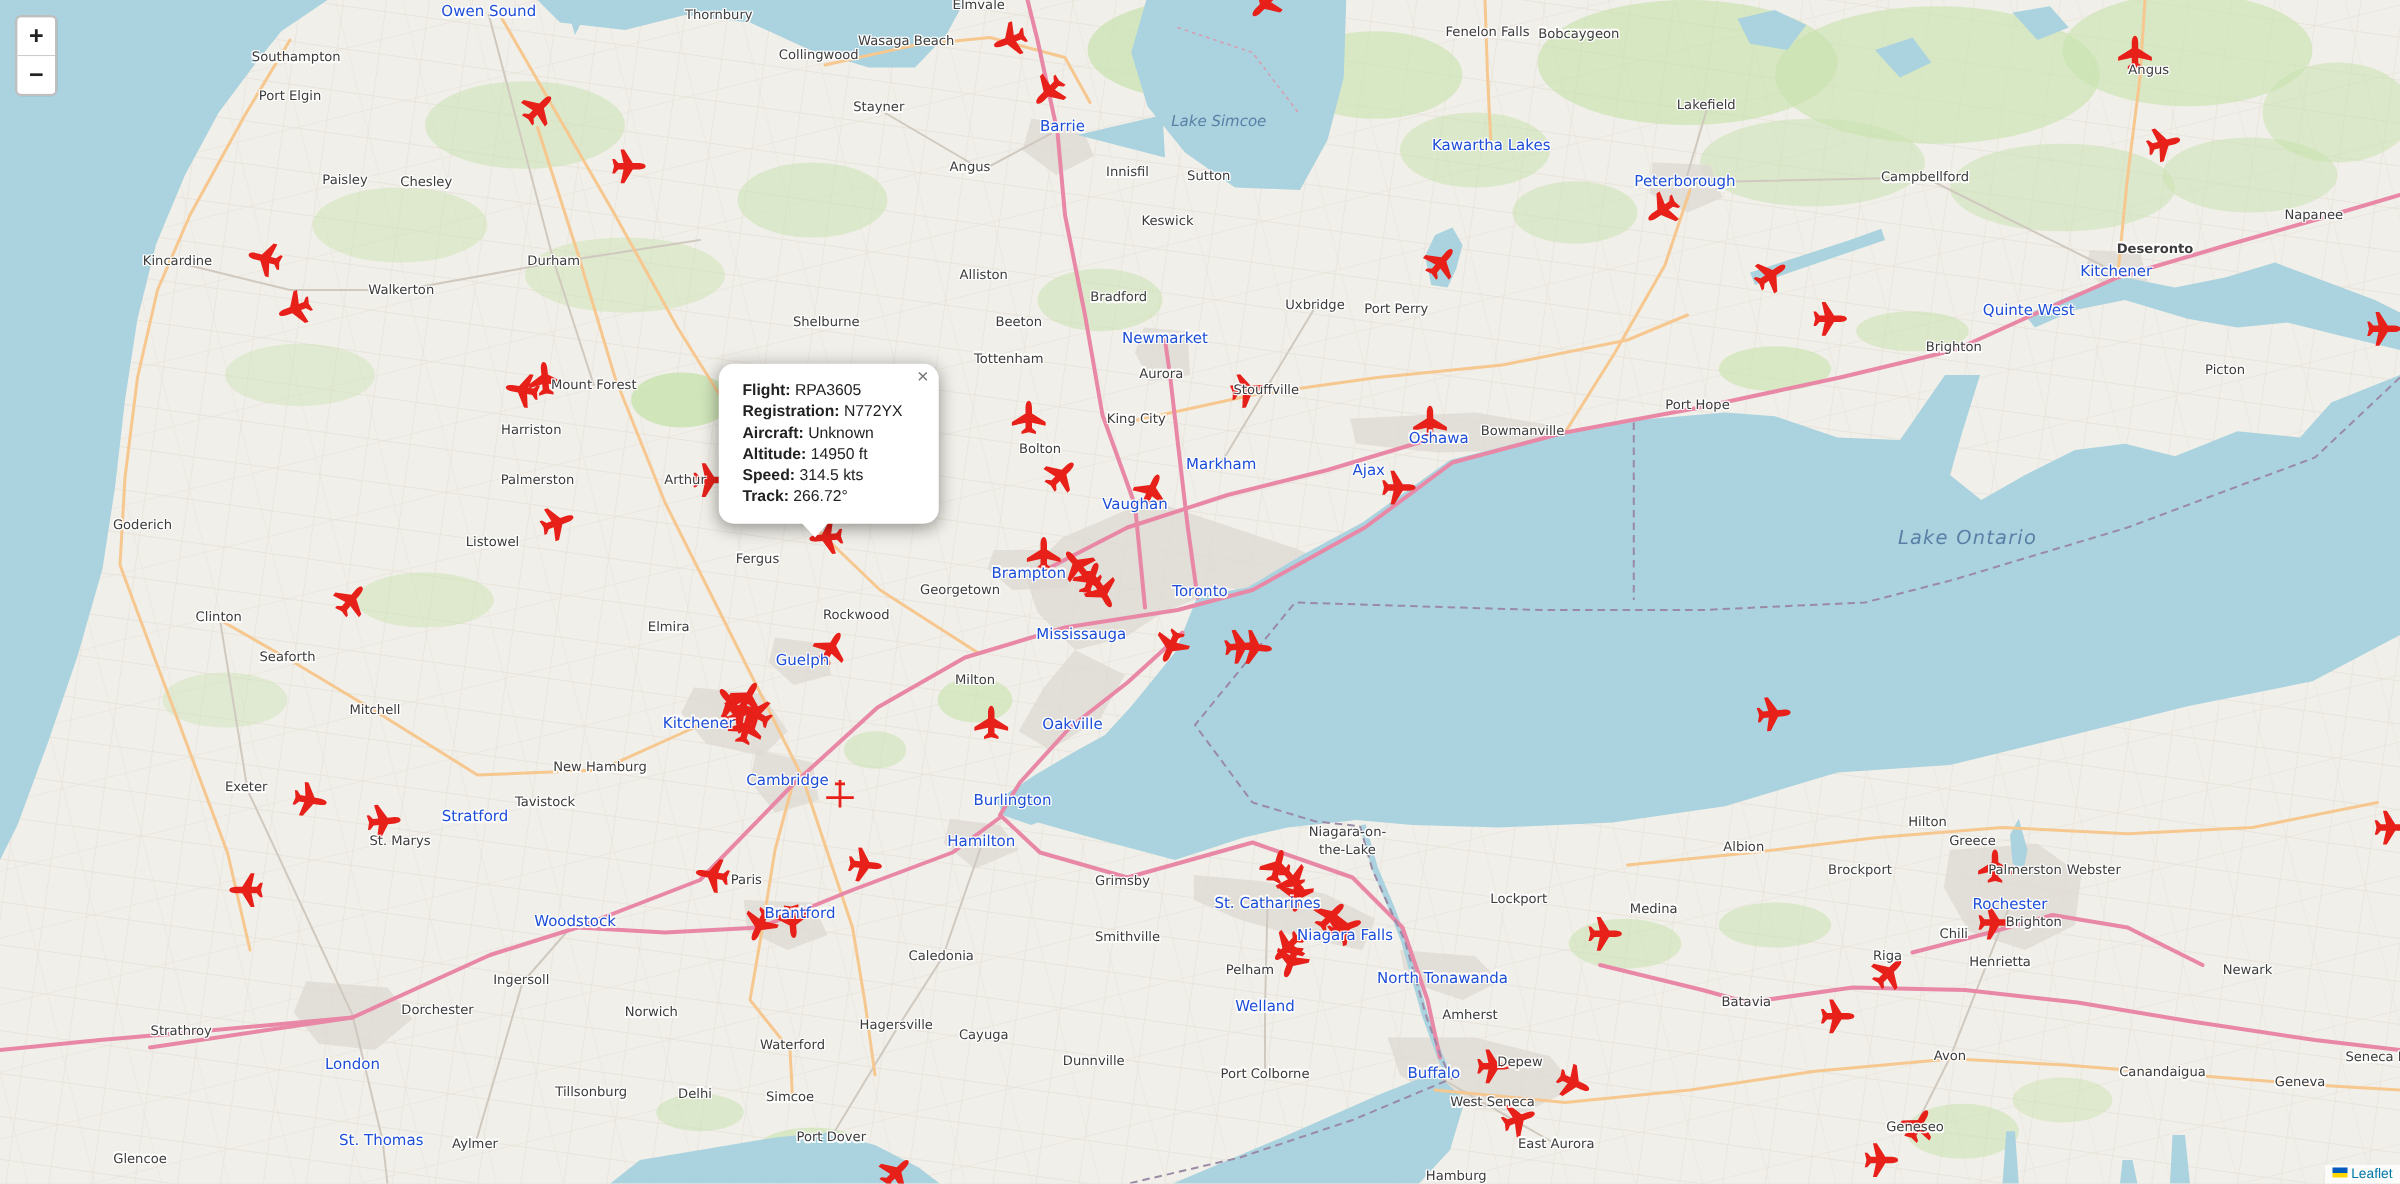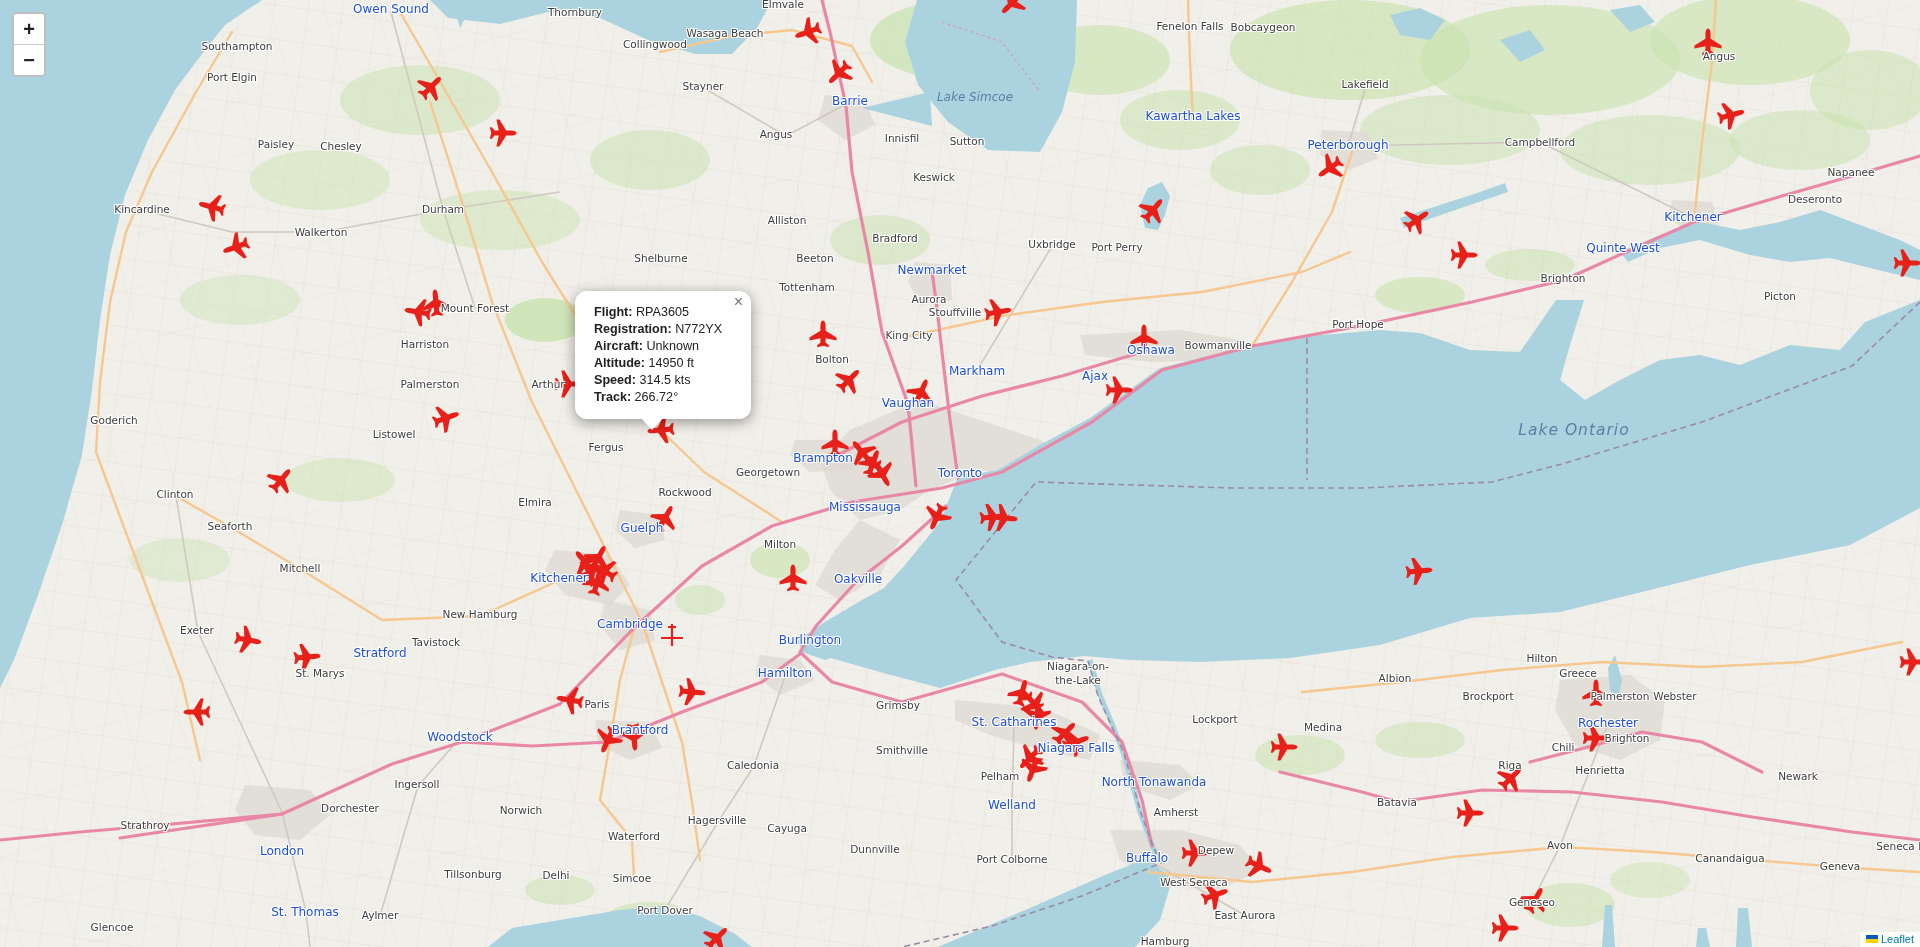--- a/index.html
+++ b/index.html
@@ -408,34 +408,34 @@
       <div class="lbl town" style="left: 1052px; top: 244px;">Uxbridge</div>
       <div class="lbl town" style="left: 1117px; top: 247px;">Port Perry</div>
       <div class="lbl town" style="left: 1190px; top: 26px;">Fenelon Falls</div>
       <div class="lbl town" style="left: 1263px; top: 27px;">Bobcaygeon</div>
       <div class="lbl city" style="left: 1193px; top: 116px;">Kawartha Lakes</div>
       <div class="lbl town" style="left: 1365px; top: 84px;">Lakefield</div>
       <div class="lbl city" style="left: 1348px; top: 145px;">Peterborough</div>
       <div class="lbl town" style="left: 1540px; top: 142px;">Campbellford</div>
       <div class="lbl town" style="left: 1719px; top: 56px;">Angus</div>
       <div class="lbl town" style="left: 1851px; top: 172px;">Napanee</div>
-      <div class="lbl town" style="left: 1815px; top: 199px;">Deseronto</div>
+      <div class="lbl town" style="left: 1724px; top: 199px; font-weight: bold;">Deseronto</div>
       <div class="lbl city" style="left: 1693px; top: 217px;">Kitchener</div>
       <div class="lbl city" style="left: 1623px; top: 248px;">Quinte West</div>
       <div class="lbl town" style="left: 1563px; top: 278px;">Brighton</div>
       <div class="lbl town" style="left: 1780px; top: 296px;">Picton</div>
       <div class="lbl town" style="left: 1358px; top: 324px;">Port Hope</div>
       <div class="lbl town" style="left: 475px; top: 308px;">Mount Forest</div>
       <div class="lbl town" style="left: 425px; top: 344px;">Harriston</div>
       <div class="lbl town" style="left: 430px; top: 384px;">Palmerston</div>
       <div class="lbl town" style="left: 548px; top: 384px;">Arthur</div>
       <div class="lbl town" style="left: 394px; top: 434px;">Listowel</div>
       <div class="lbl town" style="left: 114px; top: 420px;">Goderich</div>
       <div class="lbl town" style="left: 606px; top: 447px;">Fergus</div>
-      <div class="lbl town" style="left: 955px; top: 312px;">Stouffville</div>
+      <div class="lbl town" style="left: 1013px; top: 312px;">Stouffville</div>
       <div class="lbl town" style="left: 909px; top: 335px;">King City</div>
       <div class="lbl town" style="left: 832px; top: 359px;">Bolton</div>
       <div class="lbl city" style="left: 977px; top: 371px;">Markham</div>
       <div class="lbl city" style="left: 908px; top: 403px;">Vaughan</div>
       <div class="lbl city" style="left: 1151px; top: 350px;">Oshawa</div>
       <div class="lbl town" style="left: 1218px; top: 345px;">Bowmanville</div>
       <div class="lbl city" style="left: 1095px; top: 376px;">Ajax</div>
       <div class="lbl city" style="left: 960px; top: 473px;">Toronto</div>
       <div class="lbl city" style="left: 823px; top: 458px;">Brampton</div>
       <div class="lbl town" style="left: 768px; top: 472px;">Georgetown</div>

